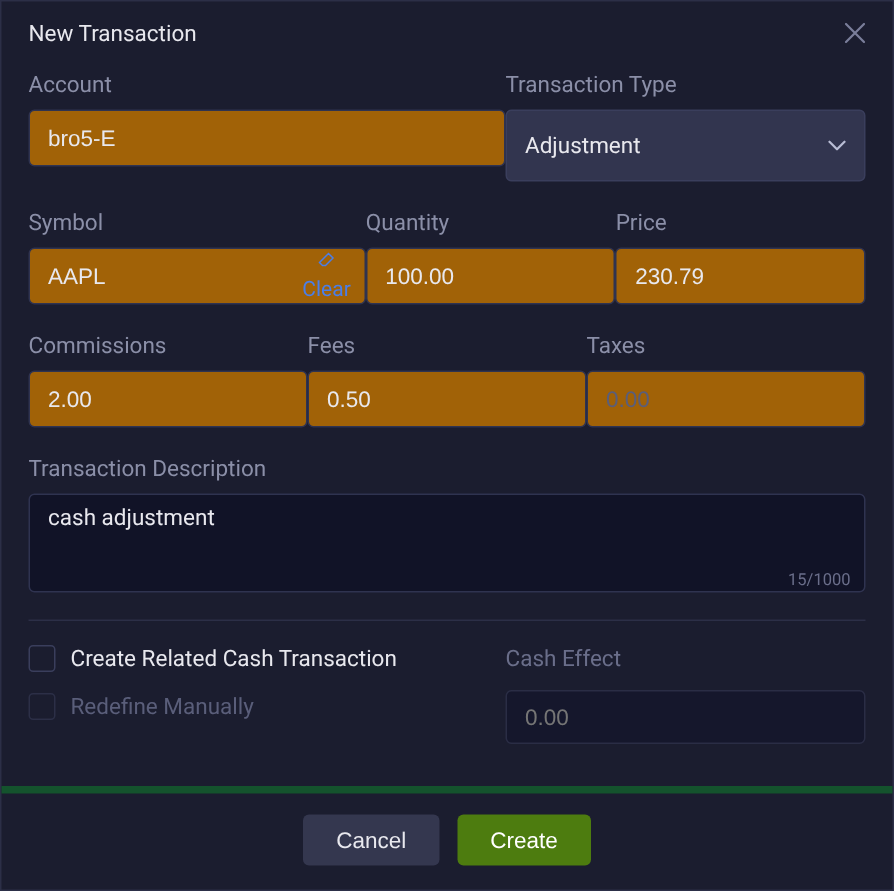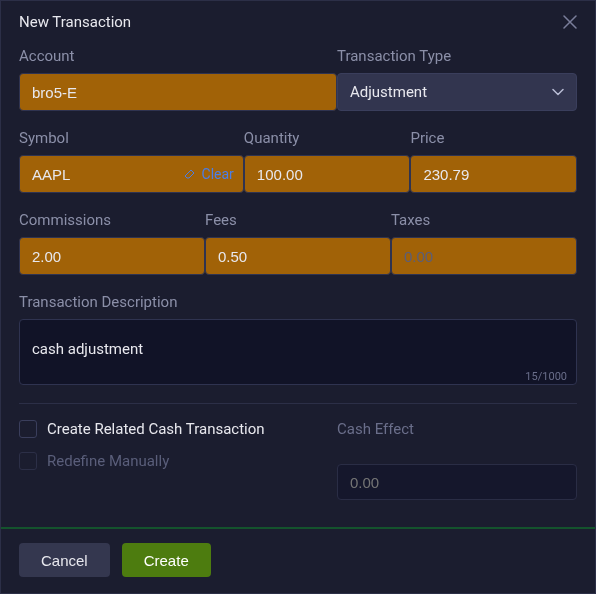--- a/index.html
+++ b/index.html
@@ -61,21 +61,21 @@
     font-size: 15px;
     outline: none;
     width: 100%;
   }
   .input::placeholder { color: #5a5e7a; }
   .input:disabled { color: #5a5e7a; }
   .select {
     background: #32354f;
     border: 1px solid #3a3e5c;
     border-radius: 4px;
-    height: 38px;
+    height: 48px;
     padding: 0 38px 0 12px;
     color: #e8e8ee;
     font-size: 15px;
     display: flex;
     align-items: center;
     position: relative;
     cursor: pointer;
   }
   .select .caret {
     position: absolute;
@@ -91,27 +91,28 @@
     position: absolute;
     right: 10px;
     top: 50%;
     transform: translateY(-50%);
     display: flex;
     align-items: center;
     gap: 6px;
     color: #4a7ee8;
     font-size: 14px;
     cursor: pointer;
+    flex-direction: column;
   }
   .clear-btn svg { width: 12px; height: 12px; }
   .textarea {
     background: #111327;
     border: 1px solid #2f3350;
     border-radius: 4px;
-    padding: 20px 12px;
+    padding: 6px 12px;
     color: #e8e8ee;
     font-size: 15px;
     outline: none;
     width: 100%;
     height: 66px;
     resize: none;
     font-family: inherit;
   }
   .textarea-wrap { position: relative; }
   .char-count {
@@ -147,38 +148,38 @@
   .options-row {
     display: flex;
     gap: 18px;
     align-items: flex-start;
   }
   .options-left { flex: 1; }
   .options-right { width: 240px; }
   .cash-effect-label {
     color: #6a6e8a;
     font-size: 15px;
-    margin-bottom: 26px;
+    margin-bottom: 12px;
   }
   .cash-effect-input {
     background: #15172c;
     border: 1px solid #2a2d45;
     border-radius: 4px;
     height: 36px;
     padding: 0 12px;
     color: #5a5e7a;
     font-size: 15px;
     outline: none;
     width: 100%;
   }
   .footer {
-    border-top: 2px solid #14532d;
+    border-top: 5px solid #14532d;
     padding: 14px 18px 16px 18px;
     display: flex;
-    justify-content: flex-start;
+    justify-content: center;
     gap: 12px;
   }
   .btn {
     height: 34px;
     padding: 0 22px;
     border-radius: 4px;
     font-size: 15px;
     border: none;
     cursor: pointer;
     display: flex;

